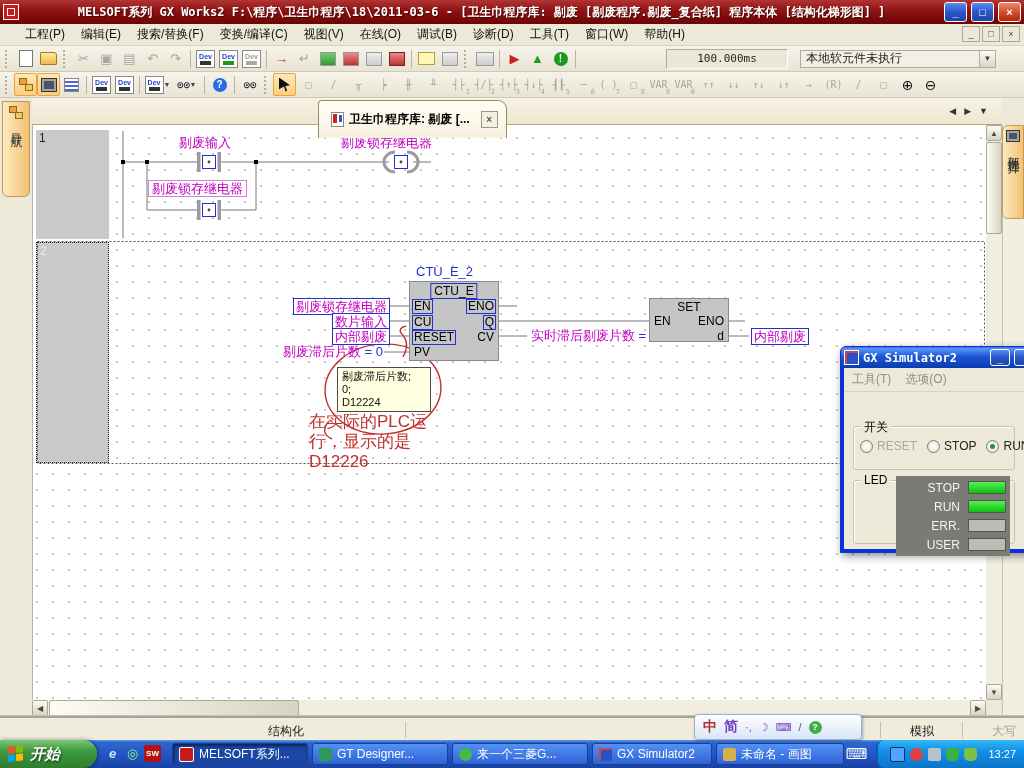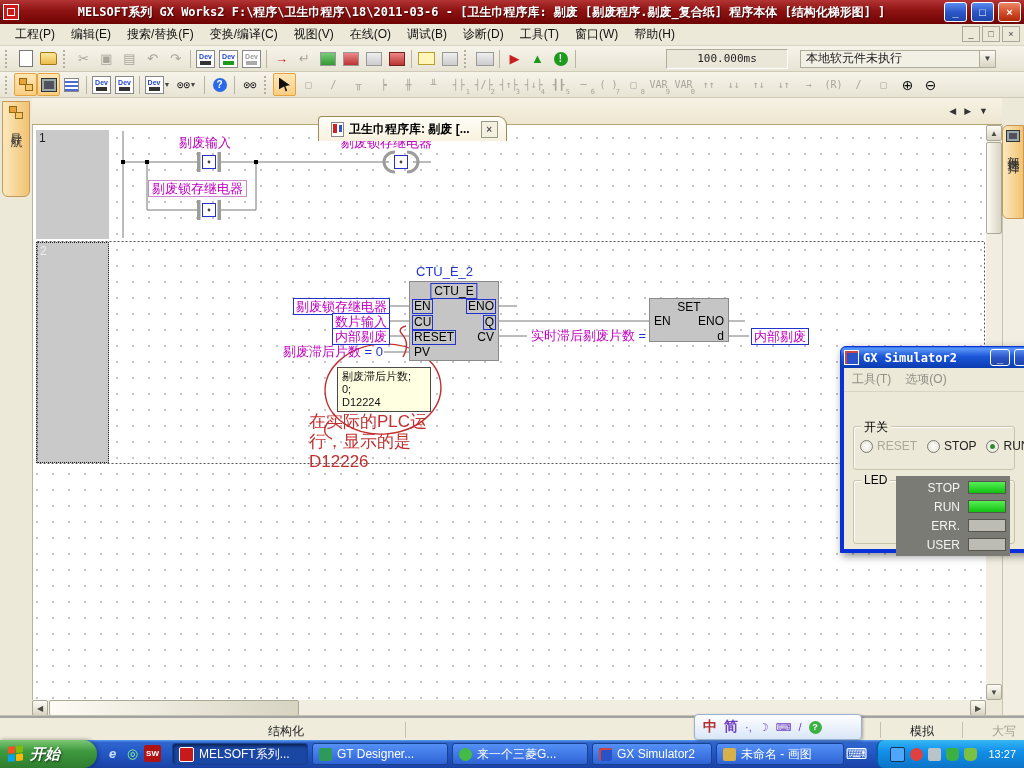--- a/index.html
+++ b/index.html
@@ -14,21 +14,21 @@
   .app-icon::after{content:"";position:absolute;inset:3px;border:1px solid #fff;}
   .title-text{flex:1;color:#fff;font-weight:bold;font-size:12px;white-space:nowrap;overflow:hidden;text-overflow:ellipsis;
     font-family:"DejaVu Sans Mono","Liberation Sans",sans-serif;text-shadow:1px 1px 1px rgba(0,0,0,.5);}
   .winbtn{width:21px;height:18px;border-radius:3px;border:1px solid #fff;color:#fff;font-size:11px;font-weight:bold;
     display:flex;align-items:center;justify-content:center;flex:0 0 auto;
     background:linear-gradient(180deg,#5B8BF0,#2A56C8 50%,#1E44A8);}
   .winbtn.close{background:linear-gradient(180deg,#EE8868,#D4502C 50%,#B02808);}
 
   
   .menubar{left:0;top:24px;width:1024px;height:22px;background:#ECE9D8;border-bottom:1px solid #D8D4C4;
-    display:flex;align-items:center;padding-left:7px;box-sizing:border-box;}
+    display:flex;align-items:center;padding-left:17px;box-sizing:border-box;}
   .menu-item{padding:2px 8px;color:#111;cursor:default;}
   .mdi-ctl{position:absolute;right:4px;top:26px;display:flex;gap:2px;}
   .mdi-btn{width:16px;height:14px;border:1px solid #ACA899;background:#ECE9D8;color:#444;font-size:9px;
     display:flex;align-items:center;justify-content:center;}
 
   
   .toolbar{left:0;width:1024px;height:26px;background:linear-gradient(180deg,#F6F3EA,#E8E4D4);
     border-bottom:1px solid #CFCaB8;display:flex;align-items:center;padding:0 2px;box-sizing:border-box;}
   .grip{width:4px;height:18px;margin:0 3px;border-left:2px dotted #B4AF9C;}
   .sep{width:1px;height:18px;background:#B8B4A2;margin:0 3px;}
@@ -61,21 +61,21 @@
   .tree-ico::before{content:"";position:absolute;left:0;top:0;width:6px;height:5px;background:#E8A33D;border:1px solid #946A10;}
   .tree-ico::after{content:"";position:absolute;right:0;bottom:0;width:6px;height:5px;background:#F4C66A;border:1px solid #946A10;}
   .list-ico{width:13px;height:12px;background:repeating-linear-gradient(#FFF 0 2px,#4A6ACD 2px 4px);border:1px solid #888;}
   .binoc{font-size:9px;font-weight:bold;color:#222;letter-spacing:-1px;}
 
   
   .tabbar{left:32px;top:98px;width:970px;height:27px;background:linear-gradient(#F7F2E4,#EDE6D0);border-bottom:1px solid #B8A576;box-sizing:border-box;}
   .tab{position:absolute;display:flex;align-items:center;gap:5px;border:1px solid #9A8A5C;border-bottom:none;
     border-radius:4px 9px 0 0;padding:0 8px 0 12px;box-sizing:border-box;}
   .tab.inactive{left:52px;top:5px;height:22px;background:linear-gradient(#F4EDD8,#E9E0C4);color:#333;}
-  .tab.active{left:286px;top:2px;height:25px;background:linear-gradient(#FFFEF8,#F7F1DE);font-weight:bold;z-index:2;margin-top:16px;}
+  .tab.active{left:286px;top:2px;height:38px;background:linear-gradient(#FFFEF8,#F7F1DE);font-weight:bold;z-index:2;}
   .doc-ico{width:11px;height:13px;background:#fff;border:1px solid #888;position:relative;flex:0 0 auto;}
   .doc-ico::before{content:"";position:absolute;left:1px;top:1px;width:4px;height:9px;background:#C22;}
   .doc-ico::after{content:"";position:absolute;right:1px;top:2px;width:3px;height:7px;background:#35C;}
   .tab-close{width:15px;height:15px;border:1px solid #998;background:#F4F0E0;color:#555;font-size:10px;font-weight:bold;
     display:flex;align-items:center;justify-content:center;margin-left:6px;}
   .tabnav{position:absolute;right:14px;top:8px;display:flex;gap:8px;color:#333;font-size:9px;}
   .vtab{position:absolute;display:flex;flex-direction:column;align-items:center;gap:4px;padding:4px 0;box-sizing:border-box;
     background:linear-gradient(90deg,#FCE9BE,#F2C272);border:1px solid #C89858;border-radius:0 0 6px 6px;}
   .vtab .vtxt{writing-mode:vertical-rl;font-size:12px;color:#333;letter-spacing:2px;}
 

